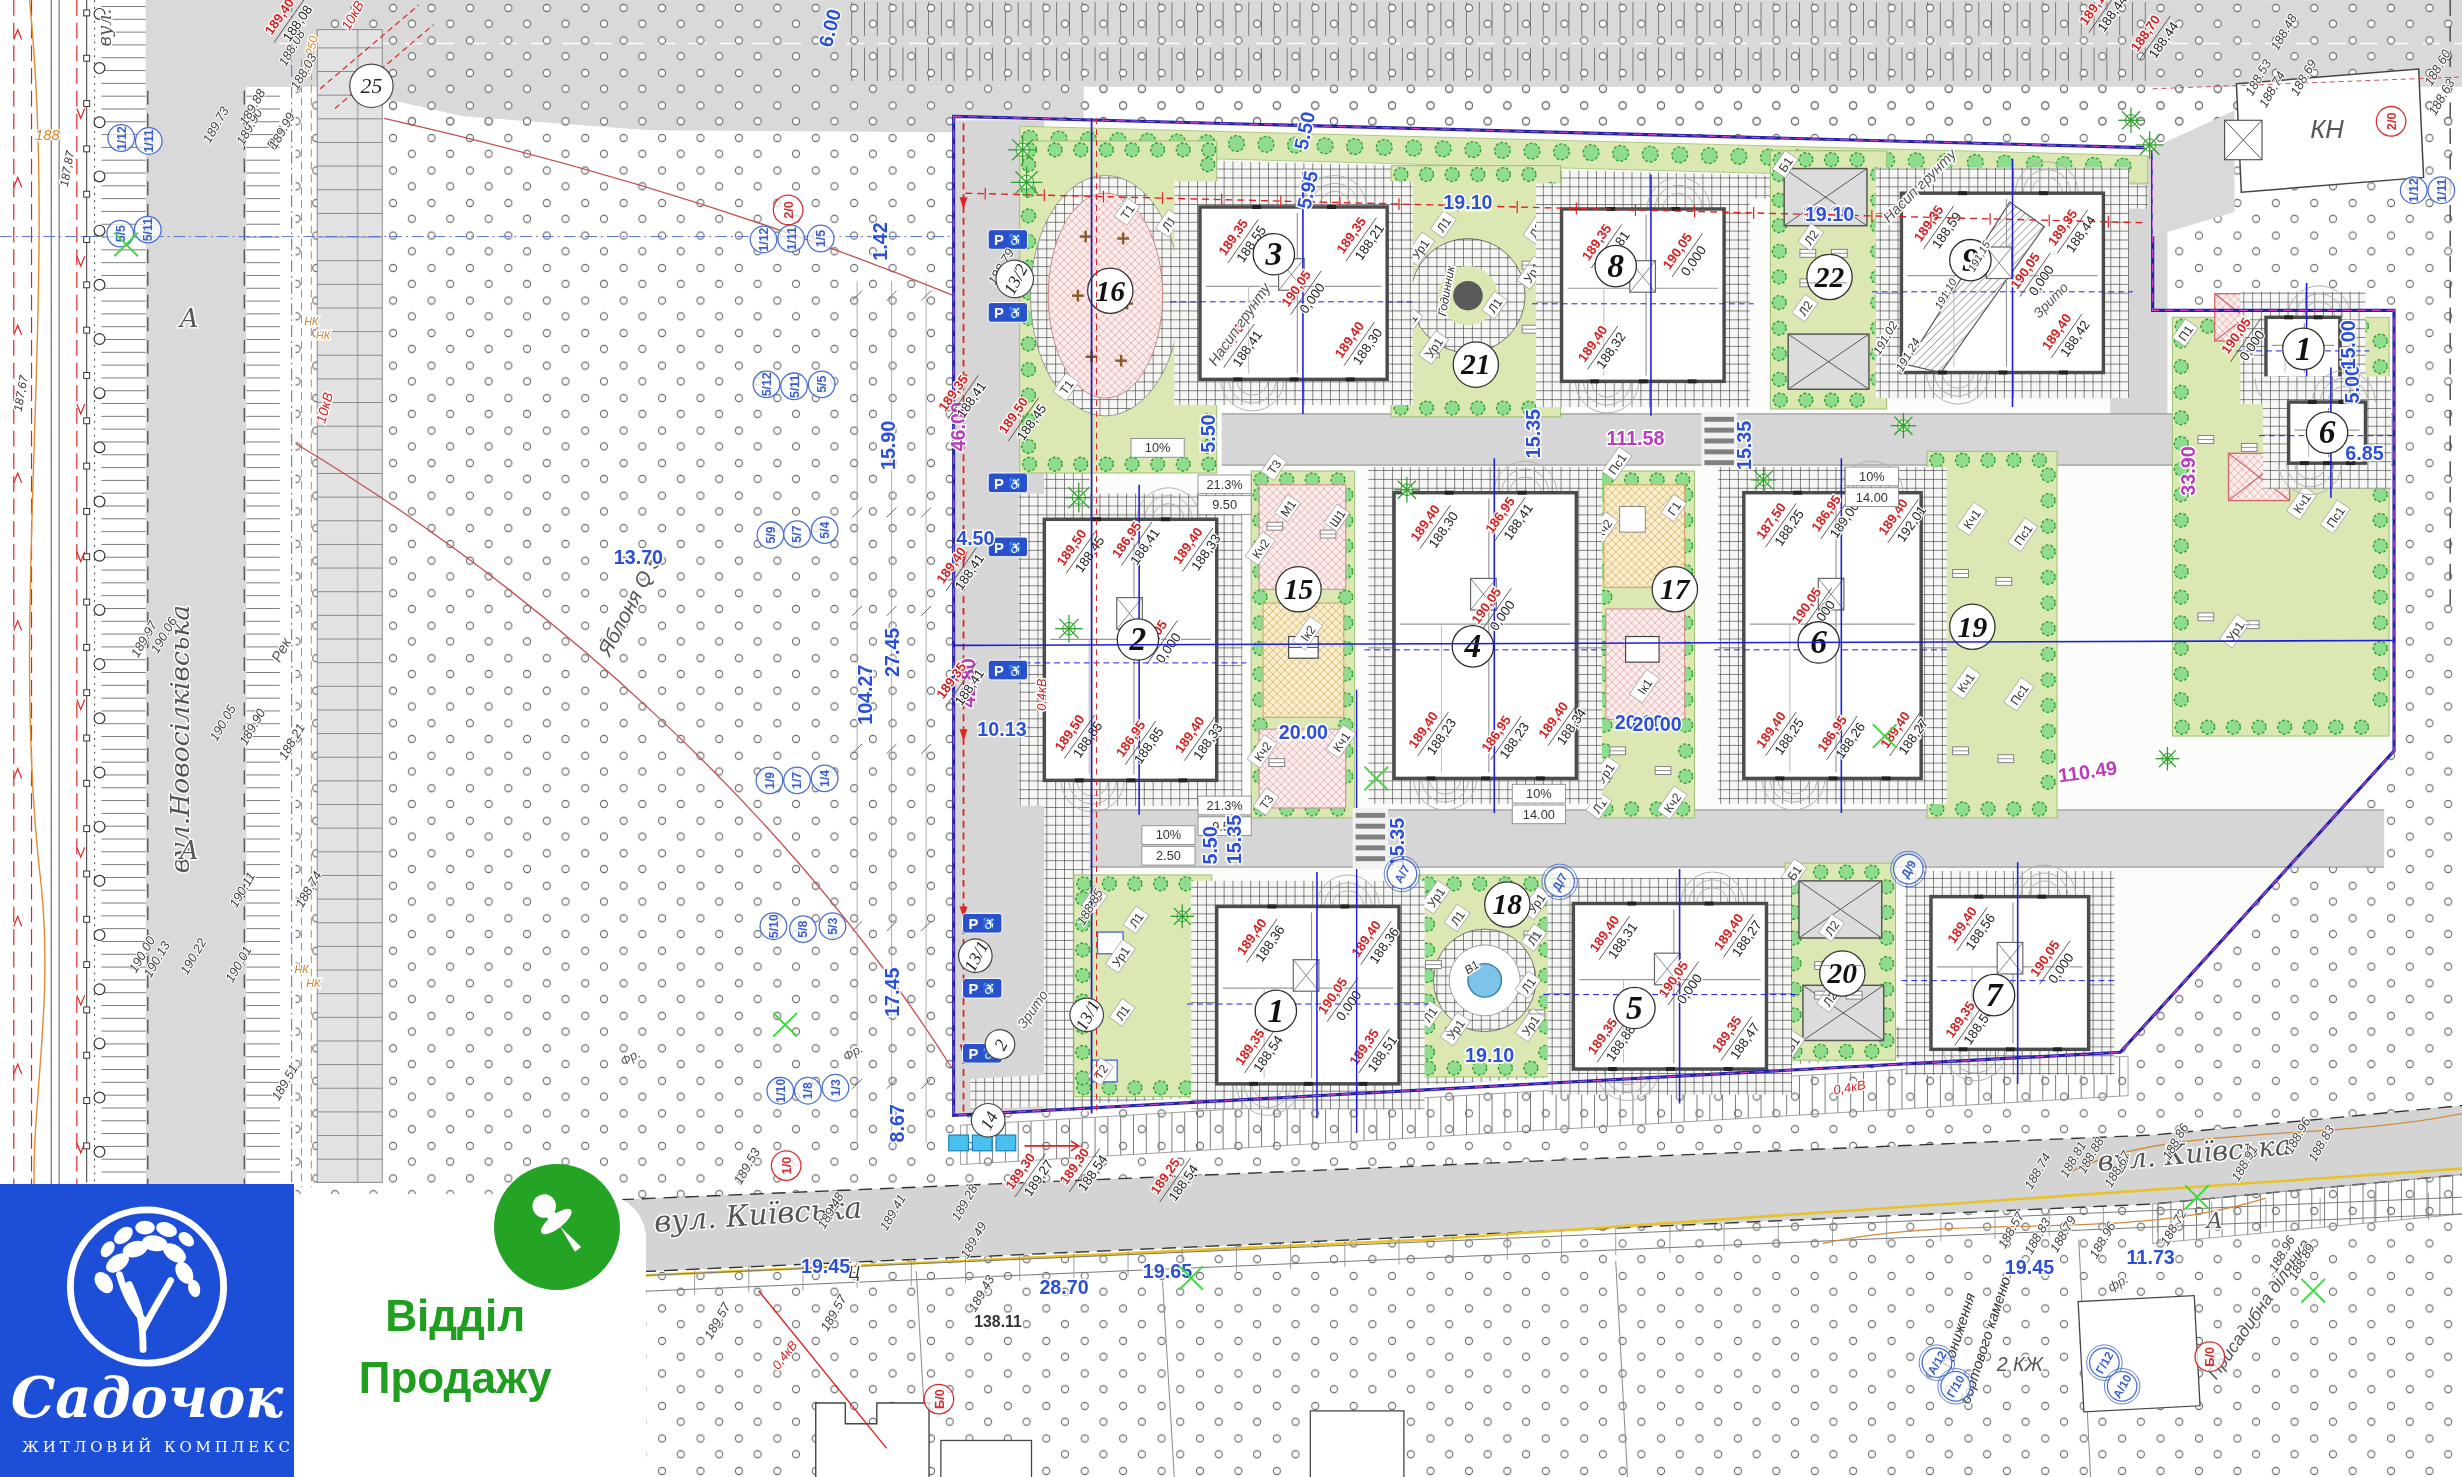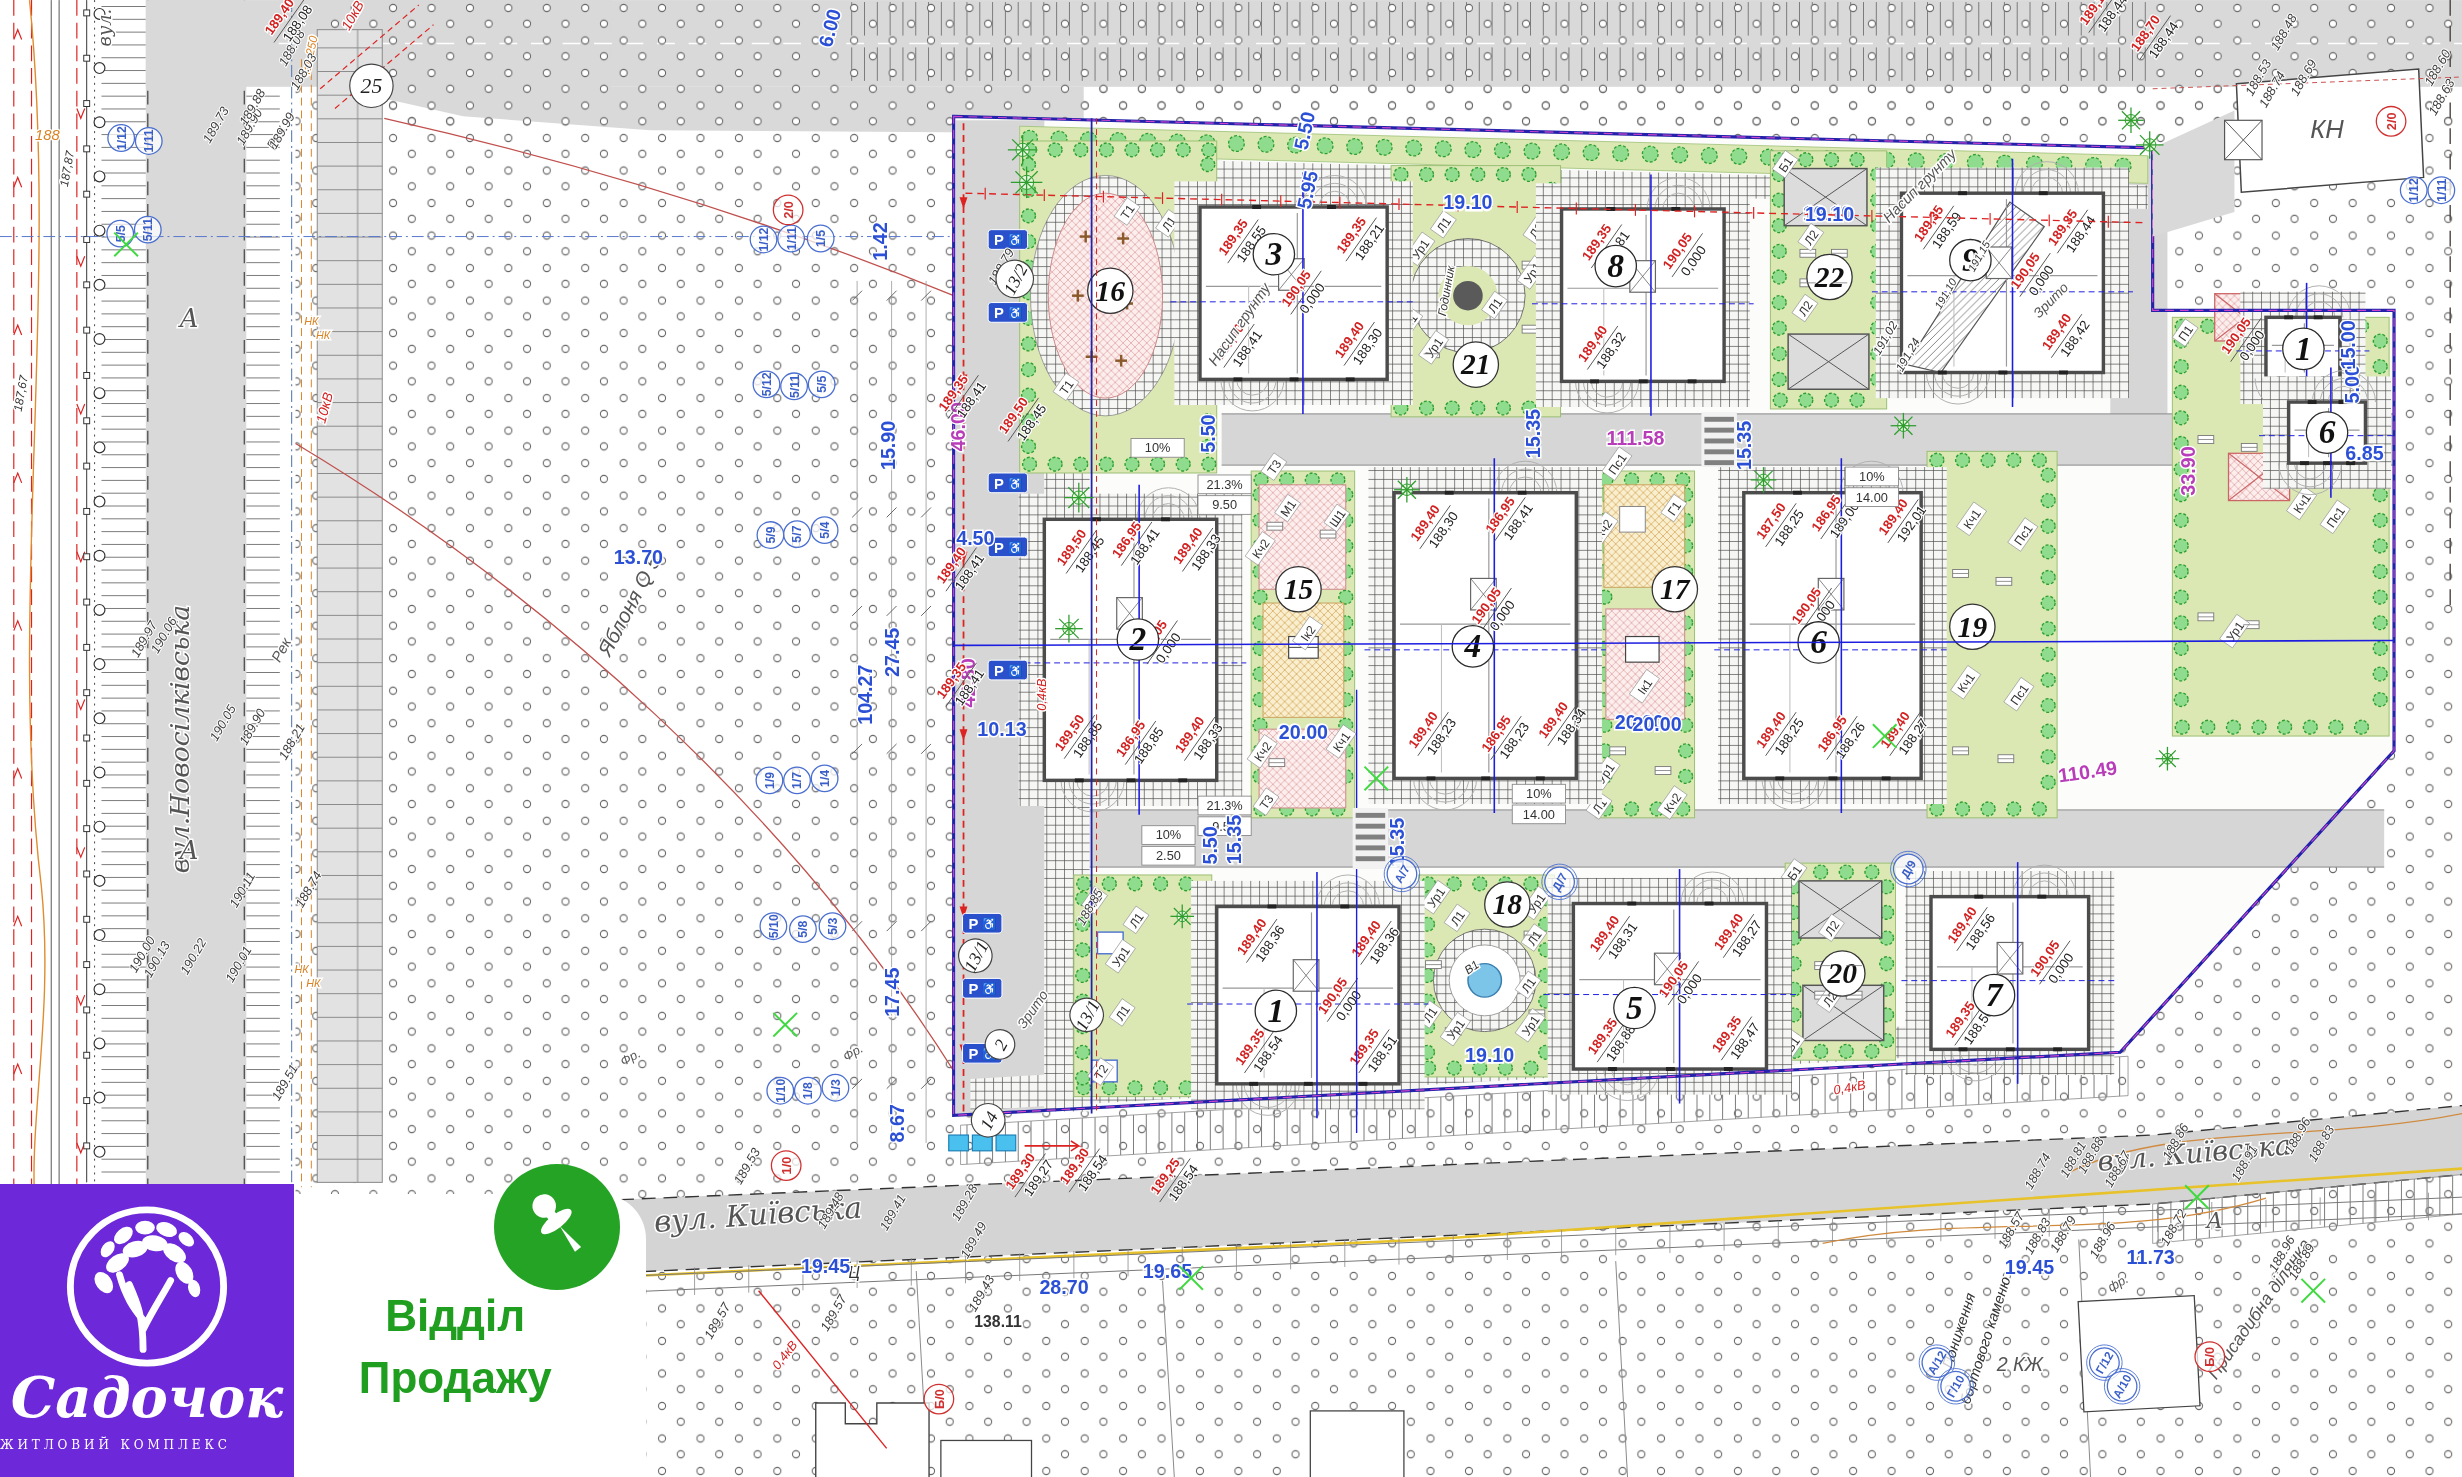--- a/index.html
+++ b/index.html
@@ -1,25 +1,25 @@
 <!DOCTYPE html>
 <html><head>
 <meta charset="utf-8">
 <style>
   html,body{margin:0;padding:0;background:#ffffff;}
   .stage{position:relative;width:2463px;height:1478px;overflow:hidden;background:#fff;
          font-family:"Liberation Sans",sans-serif;}
   #plan{position:absolute;left:0;top:0;}
   
-  .logoPanel{position:absolute;left:0;top:1184px;width:294px;height:294px;background:#6d28d9;}
+  .logoPanel{position:absolute;left:0;top:1184px;width:294px;height:294px;background:#1d4ed8;}
   .logoTree{position:absolute;left:50%;top:17.7px;transform:translateX(-50%);}
   .logoTitle{position:absolute;left:0;right:0;top:185px;text-align:center;color:#fff;
              font-family:"DejaVu Serif",serif;font-style:italic;font-weight:700;font-size:56px;line-height:1;}
-  .logoSub{position:absolute;left:0;right:0;top:254px;text-align:left;color:#fff;
-           font-family:"DejaVu Serif",serif;font-size:12px;letter-spacing:3.9px;}
+  .logoSub{position:absolute;left:0;right:0;top:254px;text-align:right;color:#fff;
+           font-family:"DejaVu Serif",serif;font-size:15px;letter-spacing:3.9px;}
   .salesPanel{position:absolute;left:294px;top:1194px;width:340px;height:284px;background:#fff;
               border-radius:0 45px 0 0;padding-left:12px;}
   .salesText{position:absolute;left:0;right:29.6px;top:91px;text-align:center;color:#1f9e1f;
              font-weight:700;font-size:44px;line-height:1.4;}
   .pinBadge{position:absolute;left:494px;top:1164px;width:126px;height:126px;border-radius:50%;
             background:#25a325;}
   .pinBadge svg{position:absolute;left:13.8px;top:9.9px;}
 </style>
 </head>
 <body>

